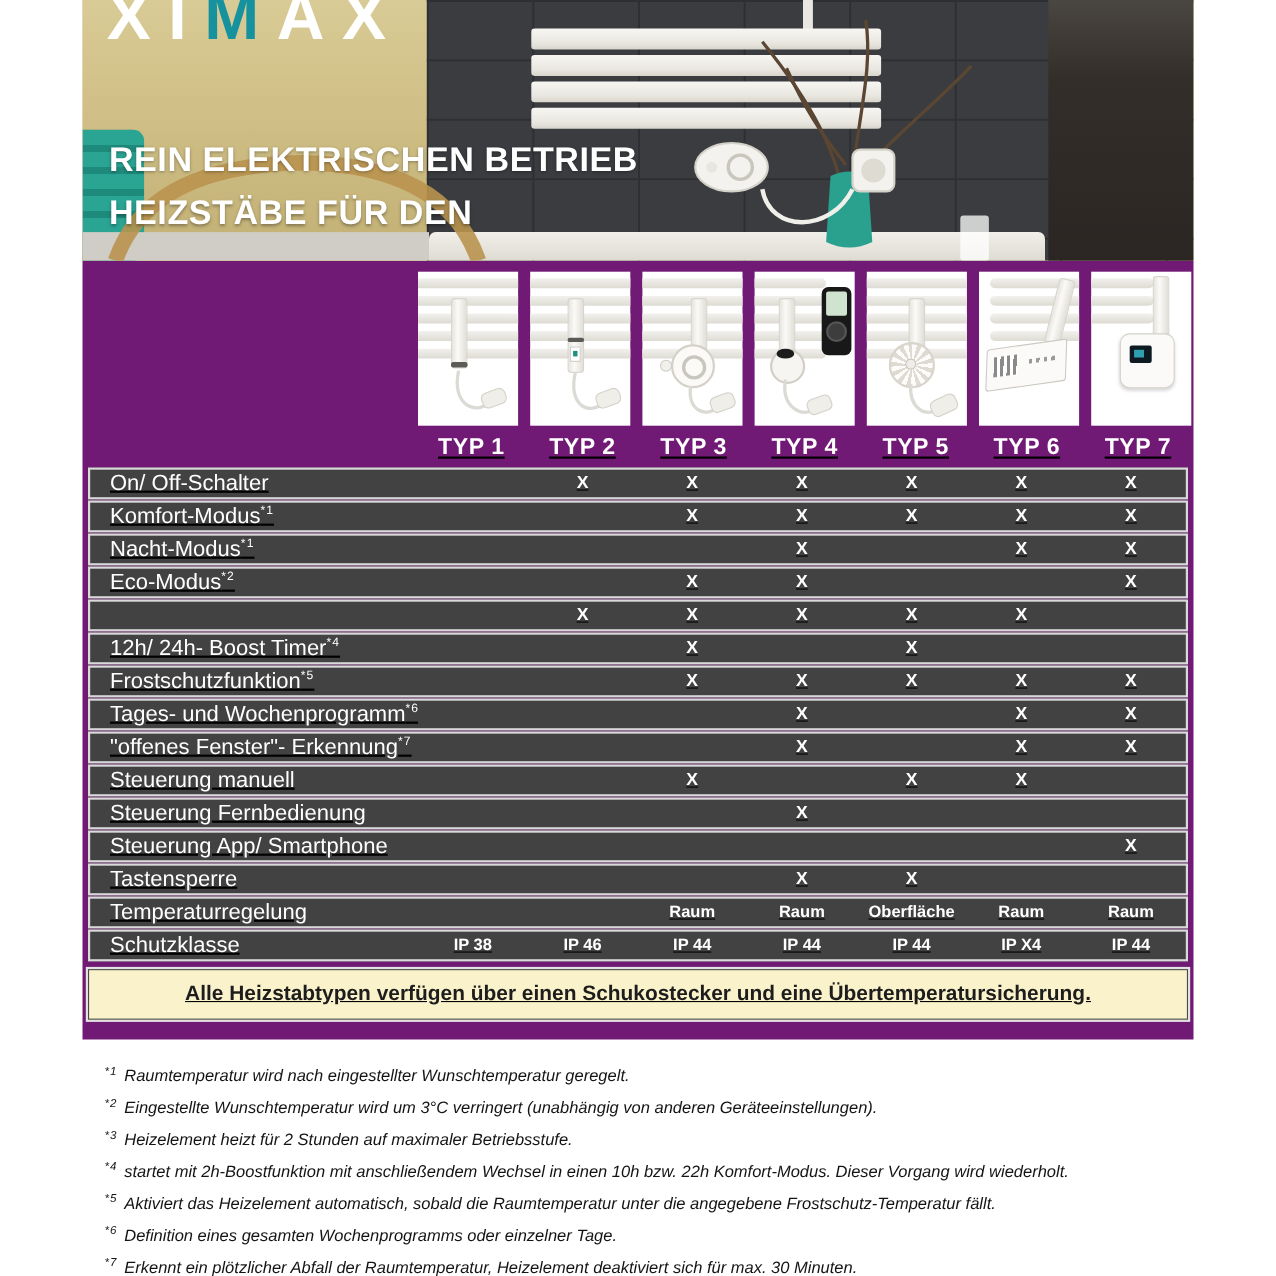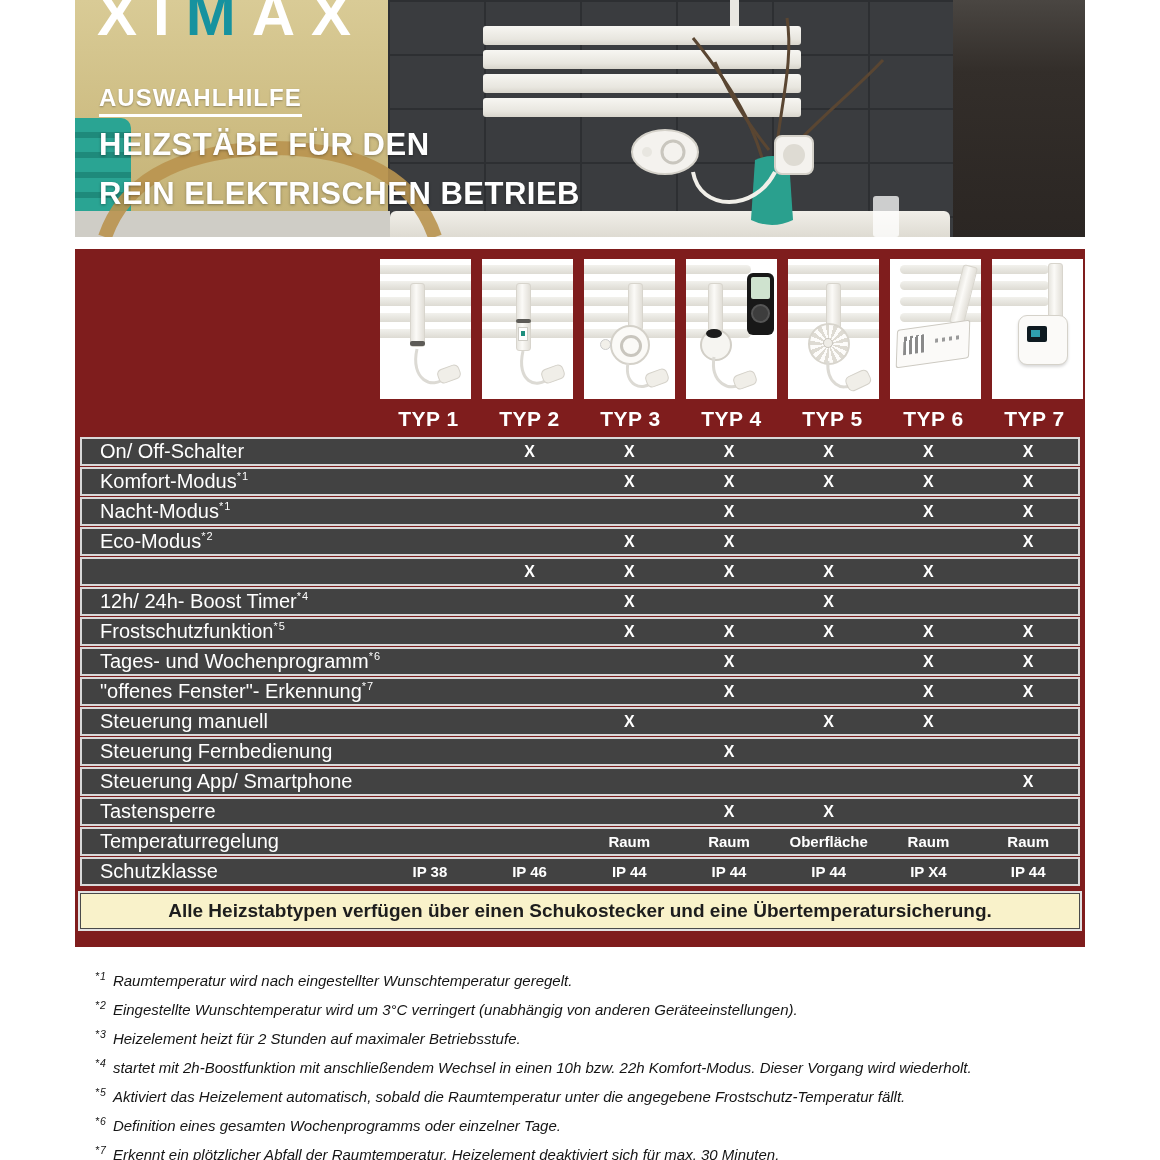--- a/index.html
+++ b/index.html
@@ -35,21 +35,21 @@
   .logo{position:absolute;left:22px;top:-20px;color:#ffffff;font-weight:bold;
     font-size:60px;letter-spacing:16px;}
   .logo .m{color:#16929f;}
   .kicker{position:absolute;left:24px;top:84px;color:#fff;font-weight:bold;
     font-size:24px;letter-spacing:1px;border-bottom:3px solid #fff;padding-bottom:2px;
     text-shadow:0 1px 2px rgba(0,0,0,.3);}
   .hero-title{position:absolute;left:24px;top:120px;color:#fff;font-weight:bold;
     font-size:31px;line-height:49px;letter-spacing:.5px;text-shadow:0 1px 3px rgba(0,0,0,.35);}
 
   
-  .panel{margin-top:12px;background:#7f1d1d;padding:10px 0 18px 0;}
+  .panel{margin-top:0;background:#701a75;padding:10px 0 18px 0;text-decoration:underline;}
 
   
   .products{display:flex;gap:11px;margin-left:305px;}
   .pcard{position:relative;width:91px;height:140px;background:#ffffff;overflow:hidden;flex:none;}
   .rails{position:absolute;top:6px;left:-8px;right:-8px;}
   .rails span{display:block;height:9px;margin-bottom:7px;border-radius:5px;
     background:linear-gradient(180deg,#f2f1ed,#dddbd3);}
   .tube{position:absolute;width:13px;background:linear-gradient(90deg,#e7e5df,#fbfaf7 40%,#e2dfd8);
     border:1px solid #d8d5cd;border-radius:3px;}
   .cap{position:absolute;background:#5d5b57;border-radius:2px;}
@@ -93,21 +93,21 @@
   
   .rows{margin:2px 5px 0 5px;}
   .frow{display:grid;grid-template-columns:298px repeat(7,1fr);align-items:center;
     height:29px;background:#424242;border:2px solid #d9d9d9;margin-bottom:1px;box-sizing:border-box;}
   .flabel{font-size:20px;color:#fff;padding-left:18px;white-space:nowrap;overflow:hidden;}
   .flabel sup{font-size:11px;letter-spacing:1px;}
   .fcell{text-align:center;color:#fff;font-weight:bold;font-size:16px;}
   .fcell.txt{font-size:15px;}
 
   
-  .notebar{margin:7px 5px 0 5px;height:36px;background:#f9f2ca;border:1px solid #4a4a4a;
+  .notebar{margin:7px 5px 0 5px;height:46px;background:#f9f2ca;border:1px solid #4a4a4a;
     box-shadow:0 0 0 2px #e2e2e2;display:flex;align-items:center;justify-content:center;
     color:#1d1d1d;font-weight:bold;font-size:19px;box-sizing:border-box;text-align:center;}
 
   
   .footnotes{margin-top:17px;padding-left:20px;color:#141414;}
   .fn{font-style:italic;font-size:15px;line-height:25px;white-space:nowrap;}
   .fn sup{font-style:italic;font-size:10.5px;padding-right:6px;letter-spacing:1px;}
 </style>
 </head>
 <body>
@@ -145,24 +145,23 @@
 
       <path d="M618 172 C 625 212 680 212 700 172" stroke="#f1efe9" stroke-width="4" fill="none"></path>
       <ellipse cx="590" cy="152" rx="33" ry="22" fill="#f4f2ee" stroke="#d4d1c9" stroke-width="2"></ellipse>
       <circle cx="598" cy="152" r="11" fill="none" stroke="#c9c6be" stroke-width="3"></circle>
       <circle cx="572" cy="152" r="5" fill="#e8e6e0"></circle>
 
       <rect x="700" y="136" width="38" height="38" rx="7" fill="#f4f2ee" stroke="#d4d1c9" stroke-width="2"></rect>
       <circle cx="719" cy="155" r="11" fill="#dedbd3"></circle>
     </svg>
     <div class="logo"><span>XI</span><span class="m">M</span><span>AX</span></div>
-    <div class="kicker">AUSWAHLHILFE</div>
     <div class="hero-title">
+      <div>REIN ELEKTRISCHEN BETRIEB</div>
       <div>HEIZSTÄBE FÜR DEN</div>
-      <div>REIN ELEKTRISCHEN BETRIEB</div>
     </div>
   </div>
 
   <div class="panel">
 
     <div class="products">
       <div class="pcard">
         <div class="rails">
             <span></span>
             <span></span>

